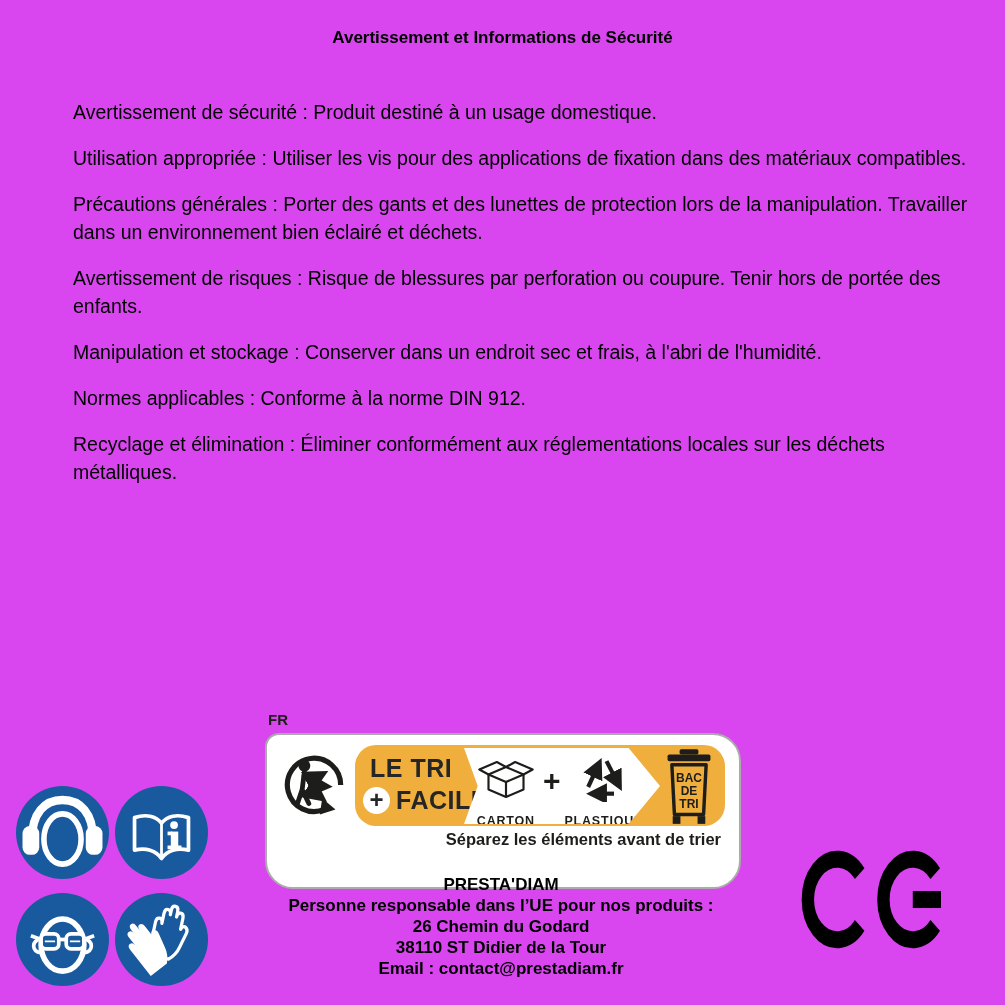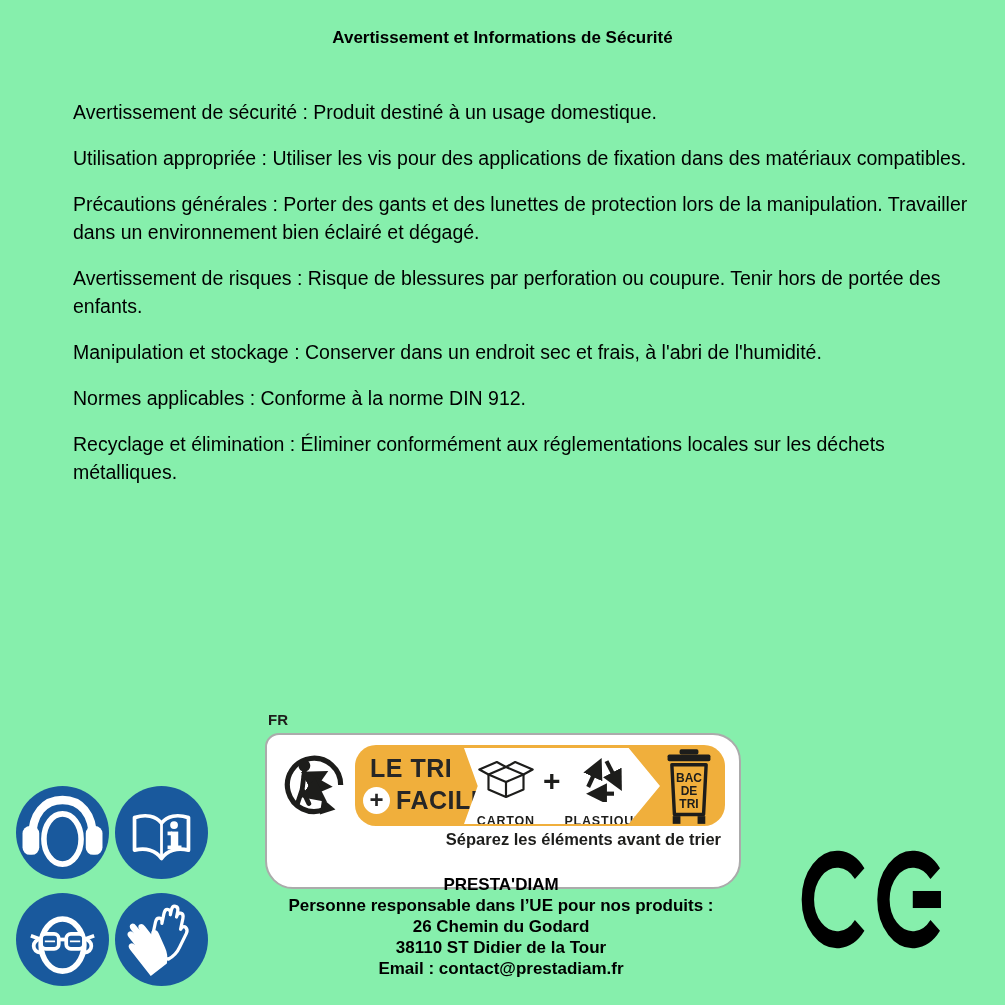--- a/index.html
+++ b/index.html
@@ -1,17 +1,17 @@
 <!DOCTYPE html>
 <html><head>
 <meta charset="utf-8">
 <style>
   html,body{margin:0;padding:0;background:#fff;}
   .page{
-    position:relative;width:1005px;height:1005px;background:#86efac;overflow:hidden;
+    position:relative;width:1005px;height:1005px;background:#d946ef;overflow:hidden;
     font-family:"Liberation Sans",sans-serif;color:#000;
   }
   .title{
     position:absolute;top:28px;left:0;width:1005px;text-align:center;
     font-size:17px;font-weight:bold;margin:0;
   }
   .bodytext{
     position:absolute;left:73px;top:82px;width:905px;
     font-size:19.5px;line-height:28px;
   }
@@ -68,21 +68,21 @@
 </head>
 <body>
 
 <div class="page">
 
   <h1 class="title">Avertissement et Informations de Sécurité</h1>
 
   <div class="bodytext">
     <p>Avertissement de sécurité : Produit destiné à un usage domestique.</p>
     <p>Utilisation appropriée : Utiliser les vis pour des applications de fixation dans des matériaux compatibles.</p>
-    <p>Précautions générales : Porter des gants et des lunettes de protection lors de la manipulation. Travailler dans un environnement bien éclairé et dégagé.</p>
+    <p>Précautions générales : Porter des gants et des lunettes de protection lors de la manipulation. Travailler dans un environnement bien éclairé et déchets.</p>
     <p>Avertissement de risques : Risque de blessures par perforation ou coupure. Tenir hors de portée des enfants.</p>
     <p>Manipulation et stockage : Conserver dans un endroit sec et frais, à l'abri de l'humidité.</p>
     <p>Normes applicables : Conforme à la norme DIN 912.</p>
     <p>Recyclage et élimination : Éliminer conformément aux réglementations locales sur les déchets métalliques.</p>
   </div>
 
   <div class="icons-grid">
     <svg width="93" height="93" viewBox="0 0 100 100">
       <circle cx="50" cy="50" r="50" fill="#19599D"></circle>
       <path d="M17,58 C17,29 31,15 50,15 C69,15 83,29 83,58" stroke="#fff" stroke-width="9" fill="none"></path>

